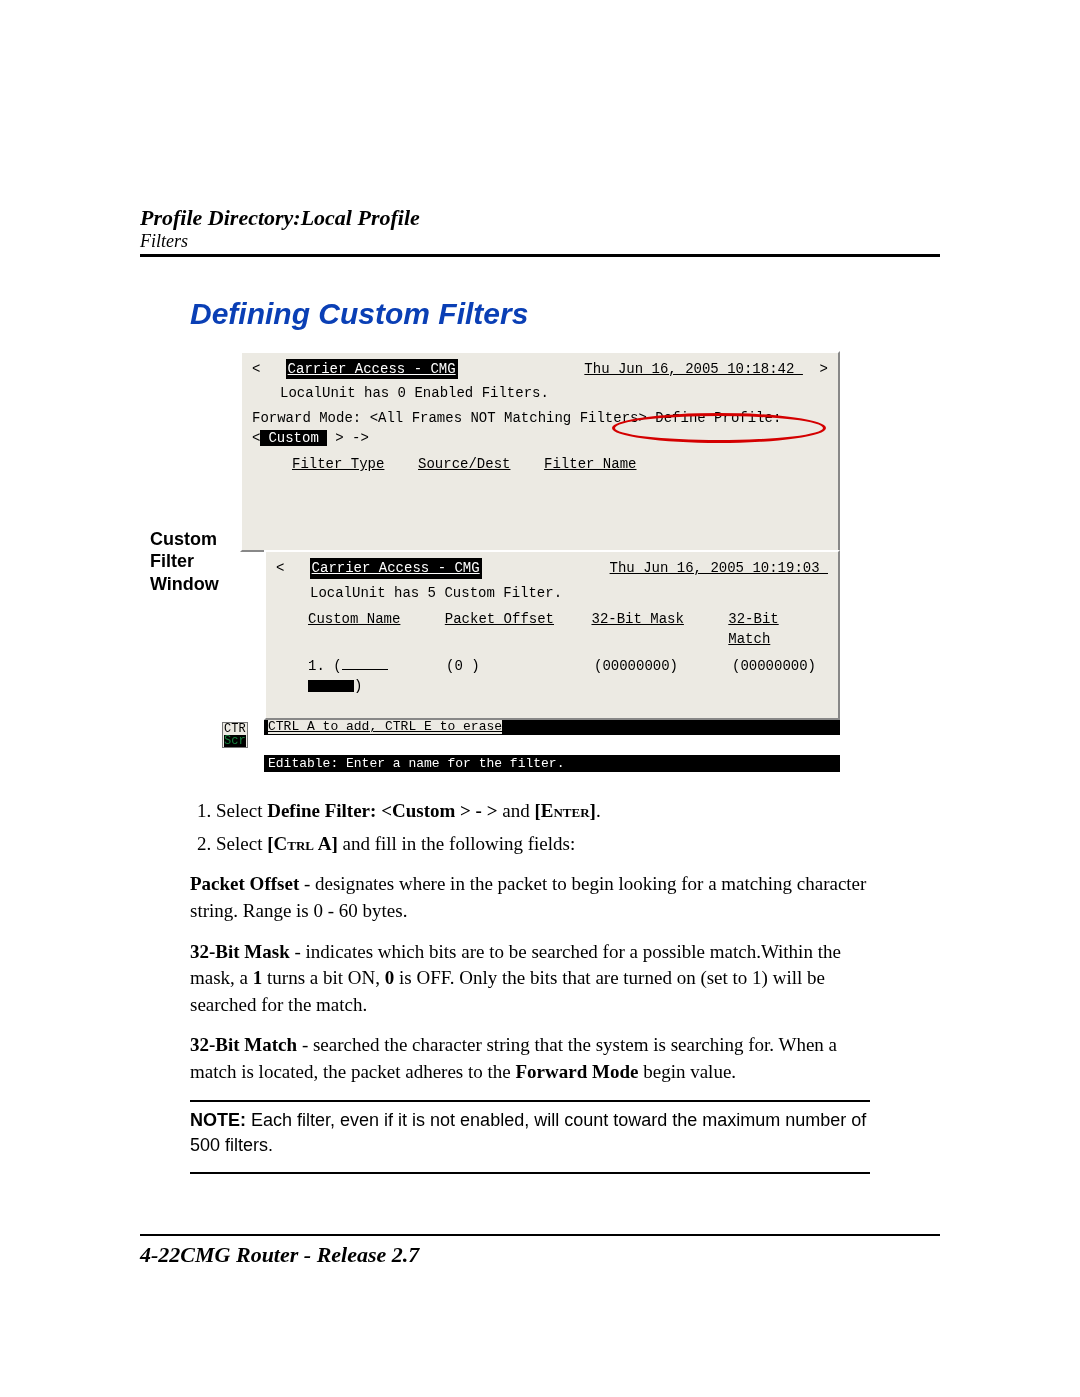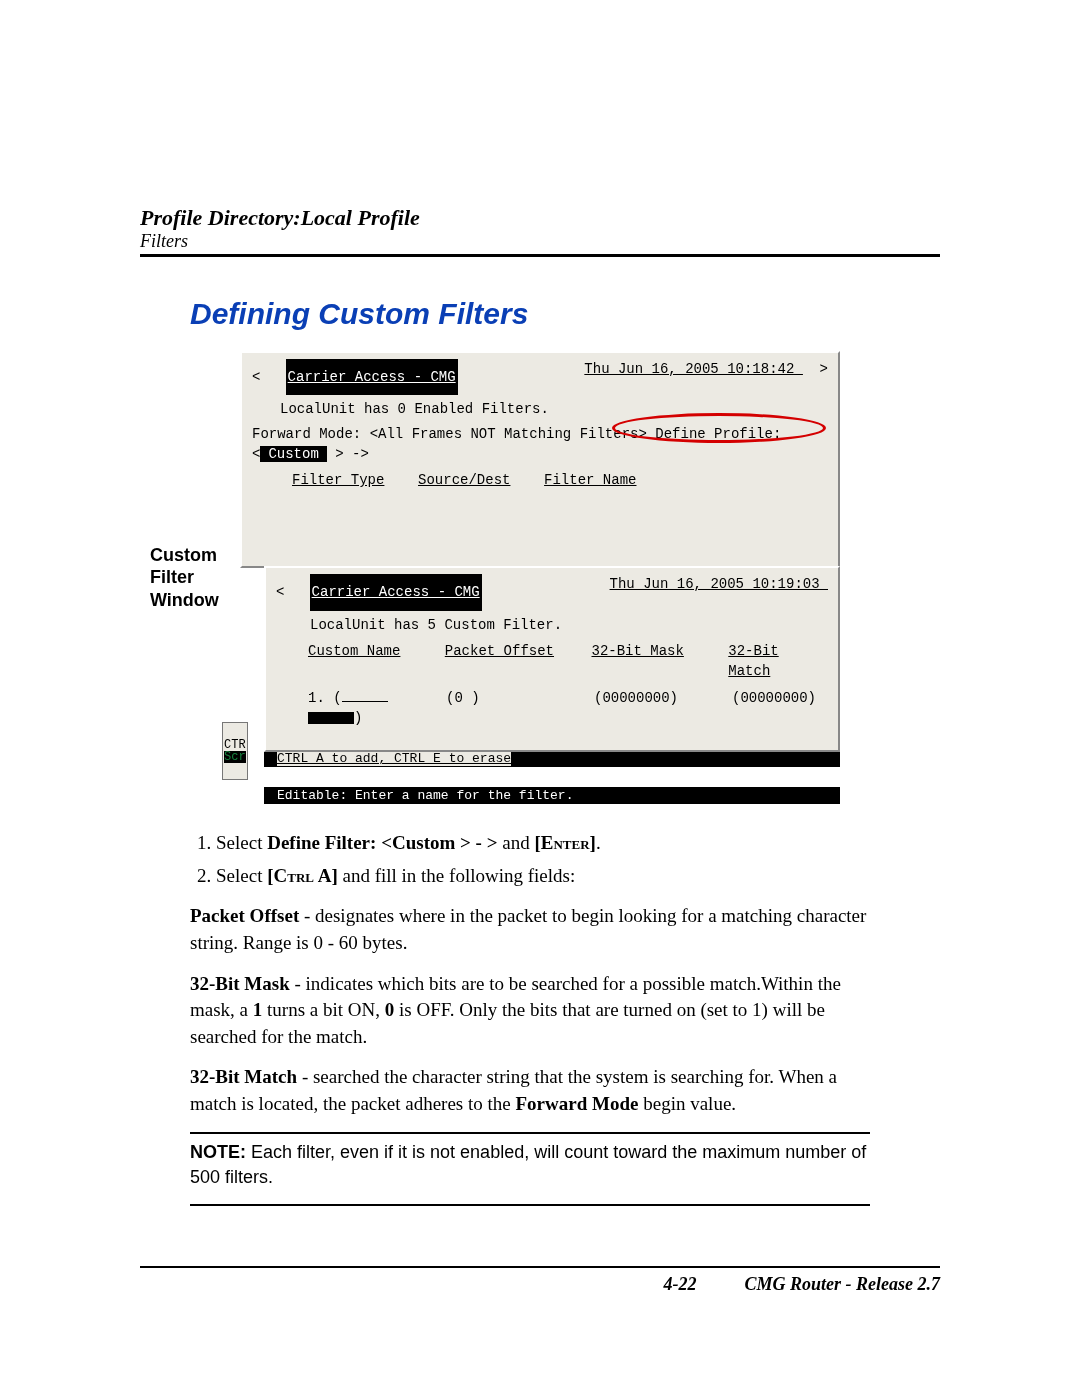--- a/index.html
+++ b/index.html
@@ -72,21 +72,21 @@
   }
   .term .titlebar {
     display: flex;
     justify-content: space-between;
   }
   .term .title-txt {
     display: inline-block;
     color: #fff;
     background: #000;
     text-decoration: underline;
-    padding: 8px 2px;
+    padding: 0 2px;
   }
   .term .ts { text-decoration: underline; }
   .term .uhead { text-decoration: underline; }
   .term .hl {
     color: #fff;
     background: #000;
     padding: 0 8px;
   }
   .term .row2 { margin-top: 4px; }
   .term .cols { margin-top: 6px; }
@@ -95,34 +95,34 @@
     border: 3px solid #d40000;
     border-radius: 50% / 50%;
     width: 208px; height: 24px;
     top: 60px; right: 12px;
     pointer-events: none;
   }
   .statusbar {
     background: #000;
     color: #fff;
     font-size: 13px;
-    padding: 1px 13px;
+    padding: 1px 4px;
     margin: -2px 0 0 0;
     font-family: "Courier New", Courier, monospace;
   }
   .ctrl-tab {
     position: absolute;
     left: -18px;
     bottom: 24px;
     font-family: "Courier New", Courier, monospace;
     font-size: 12px;
     line-height: 1.0;
     background: #eceae3;
     border: 1px solid #777;
-    padding: 16px 1px;
+    padding: 0 1px;
   }
   .ctrl-tab .hlrow { background:#000; color:#15803d; }
   .body-text {
     margin: 26px 0 0 50px;
     width: 680px;
     font-size: 19px;
     line-height: 1.4;
   }
   .body-text ol { padding-left: 26px; margin: 0 0 14px 0; }
   .body-text li { margin-bottom: 6px; }
@@ -131,22 +131,22 @@
   .note-block {
     font-family: Arial, Helvetica, sans-serif;
     font-size: 18px;
     margin: 0 0 0 0;
   }
   .footer {
     margin-top: 60px;
   }
   .footer-hr { border:none; border-top:2.5px solid #000; margin: 0 0 6px 0; }
   .footer-row {
-    display:flex; justify-content: flex-end;
-    font-style: italic; font-weight: bold; font-size: 18px; gap: 48px;
+    display:flex; justify-content: flex-start;
+    font-style: italic; font-weight: bold; font-size: 22px;
   }
   .smallcaps { font-variant: small-caps; }
   .blk { display:inline-block; width:46px; height:12px; background:#000; vertical-align:middle; }
   .ublank { display:inline-block; width:46px; border-bottom:1px solid #000; vertical-align:baseline; }
   .t2cols { display:flex; gap:28px; margin-top:6px; margin-left:32px;}
 </style>
 </head>
 <body>
 
 <div class="page">

